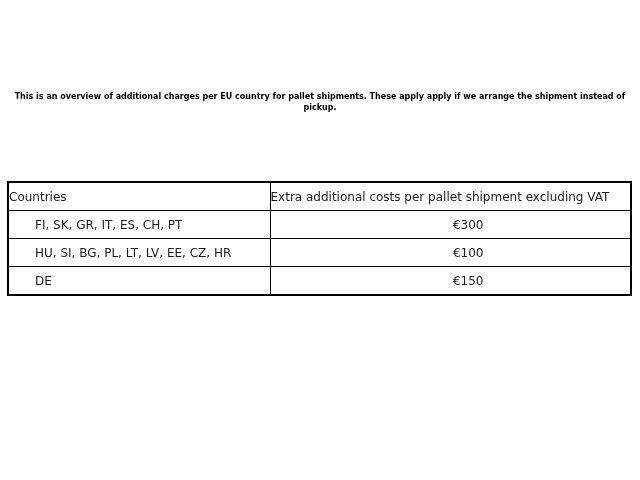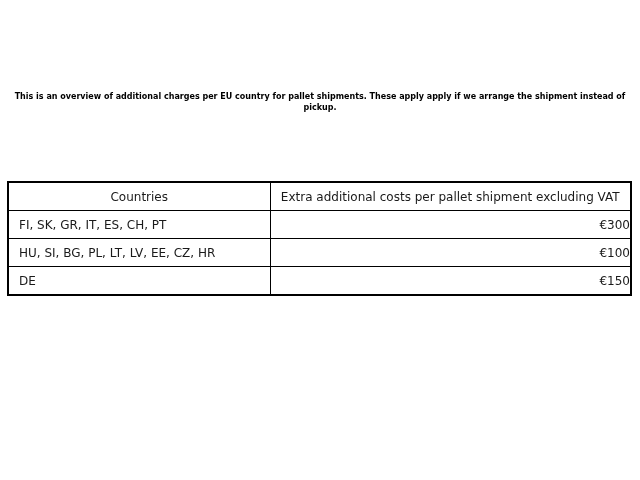--- a/index.html
+++ b/index.html
@@ -41,27 +41,27 @@
     font-size: 12px;
     font-weight: normal;
     color: #1a1a1a;
     vertical-align: middle;
     padding: 0;
     white-space: nowrap;
     overflow: hidden;
   }
   table.costs col.col-countries { width: 262px; }
   table.costs col.col-costs     { width: 361px; }
-  table.costs th { text-align: center; margin-left: 31px; }
+  table.costs th { text-align: left; margin-left: 31px; }
   table.costs td.countries-cell {
     text-align: left;
-    padding-left: 10px;
+    padding-left: 26px;
   }
   table.costs td.cost-cell {
-    text-align: right;
+    text-align: center;
     padding-left: 36px;
   }
 </style>
 </head>
 <body>
 
 <div class="caption">This is an overview of additional charges per EU country for pallet shipments. These apply apply if we arrange the shipment instead of pickup.</div>
 
 <table class="costs">
   <colgroup>

